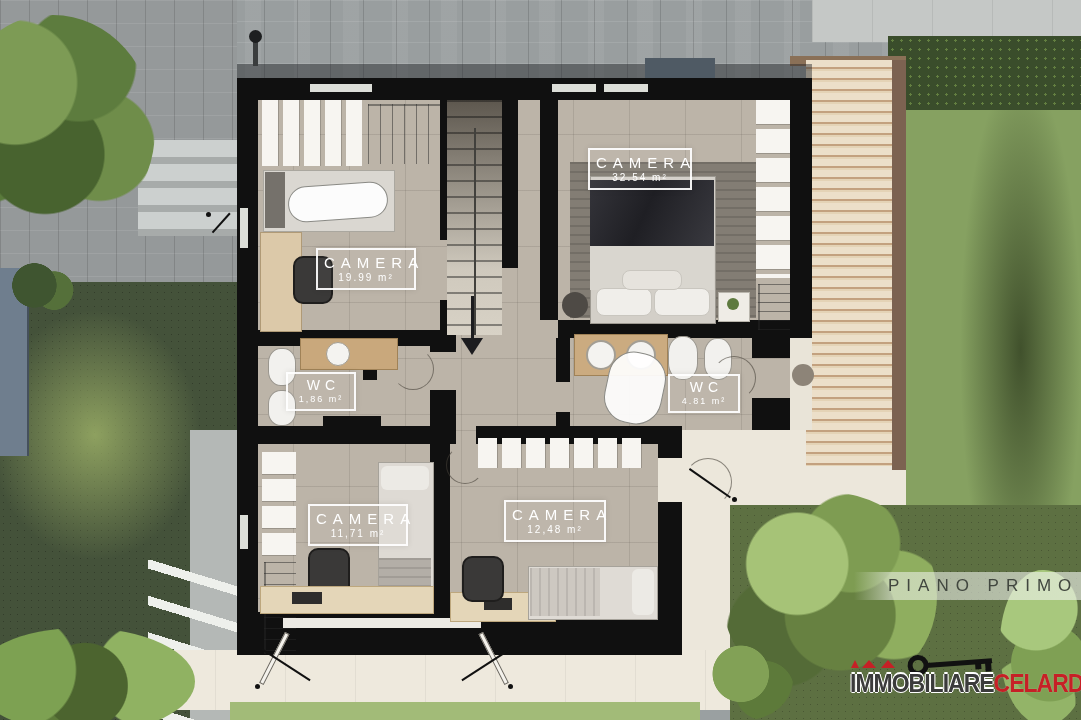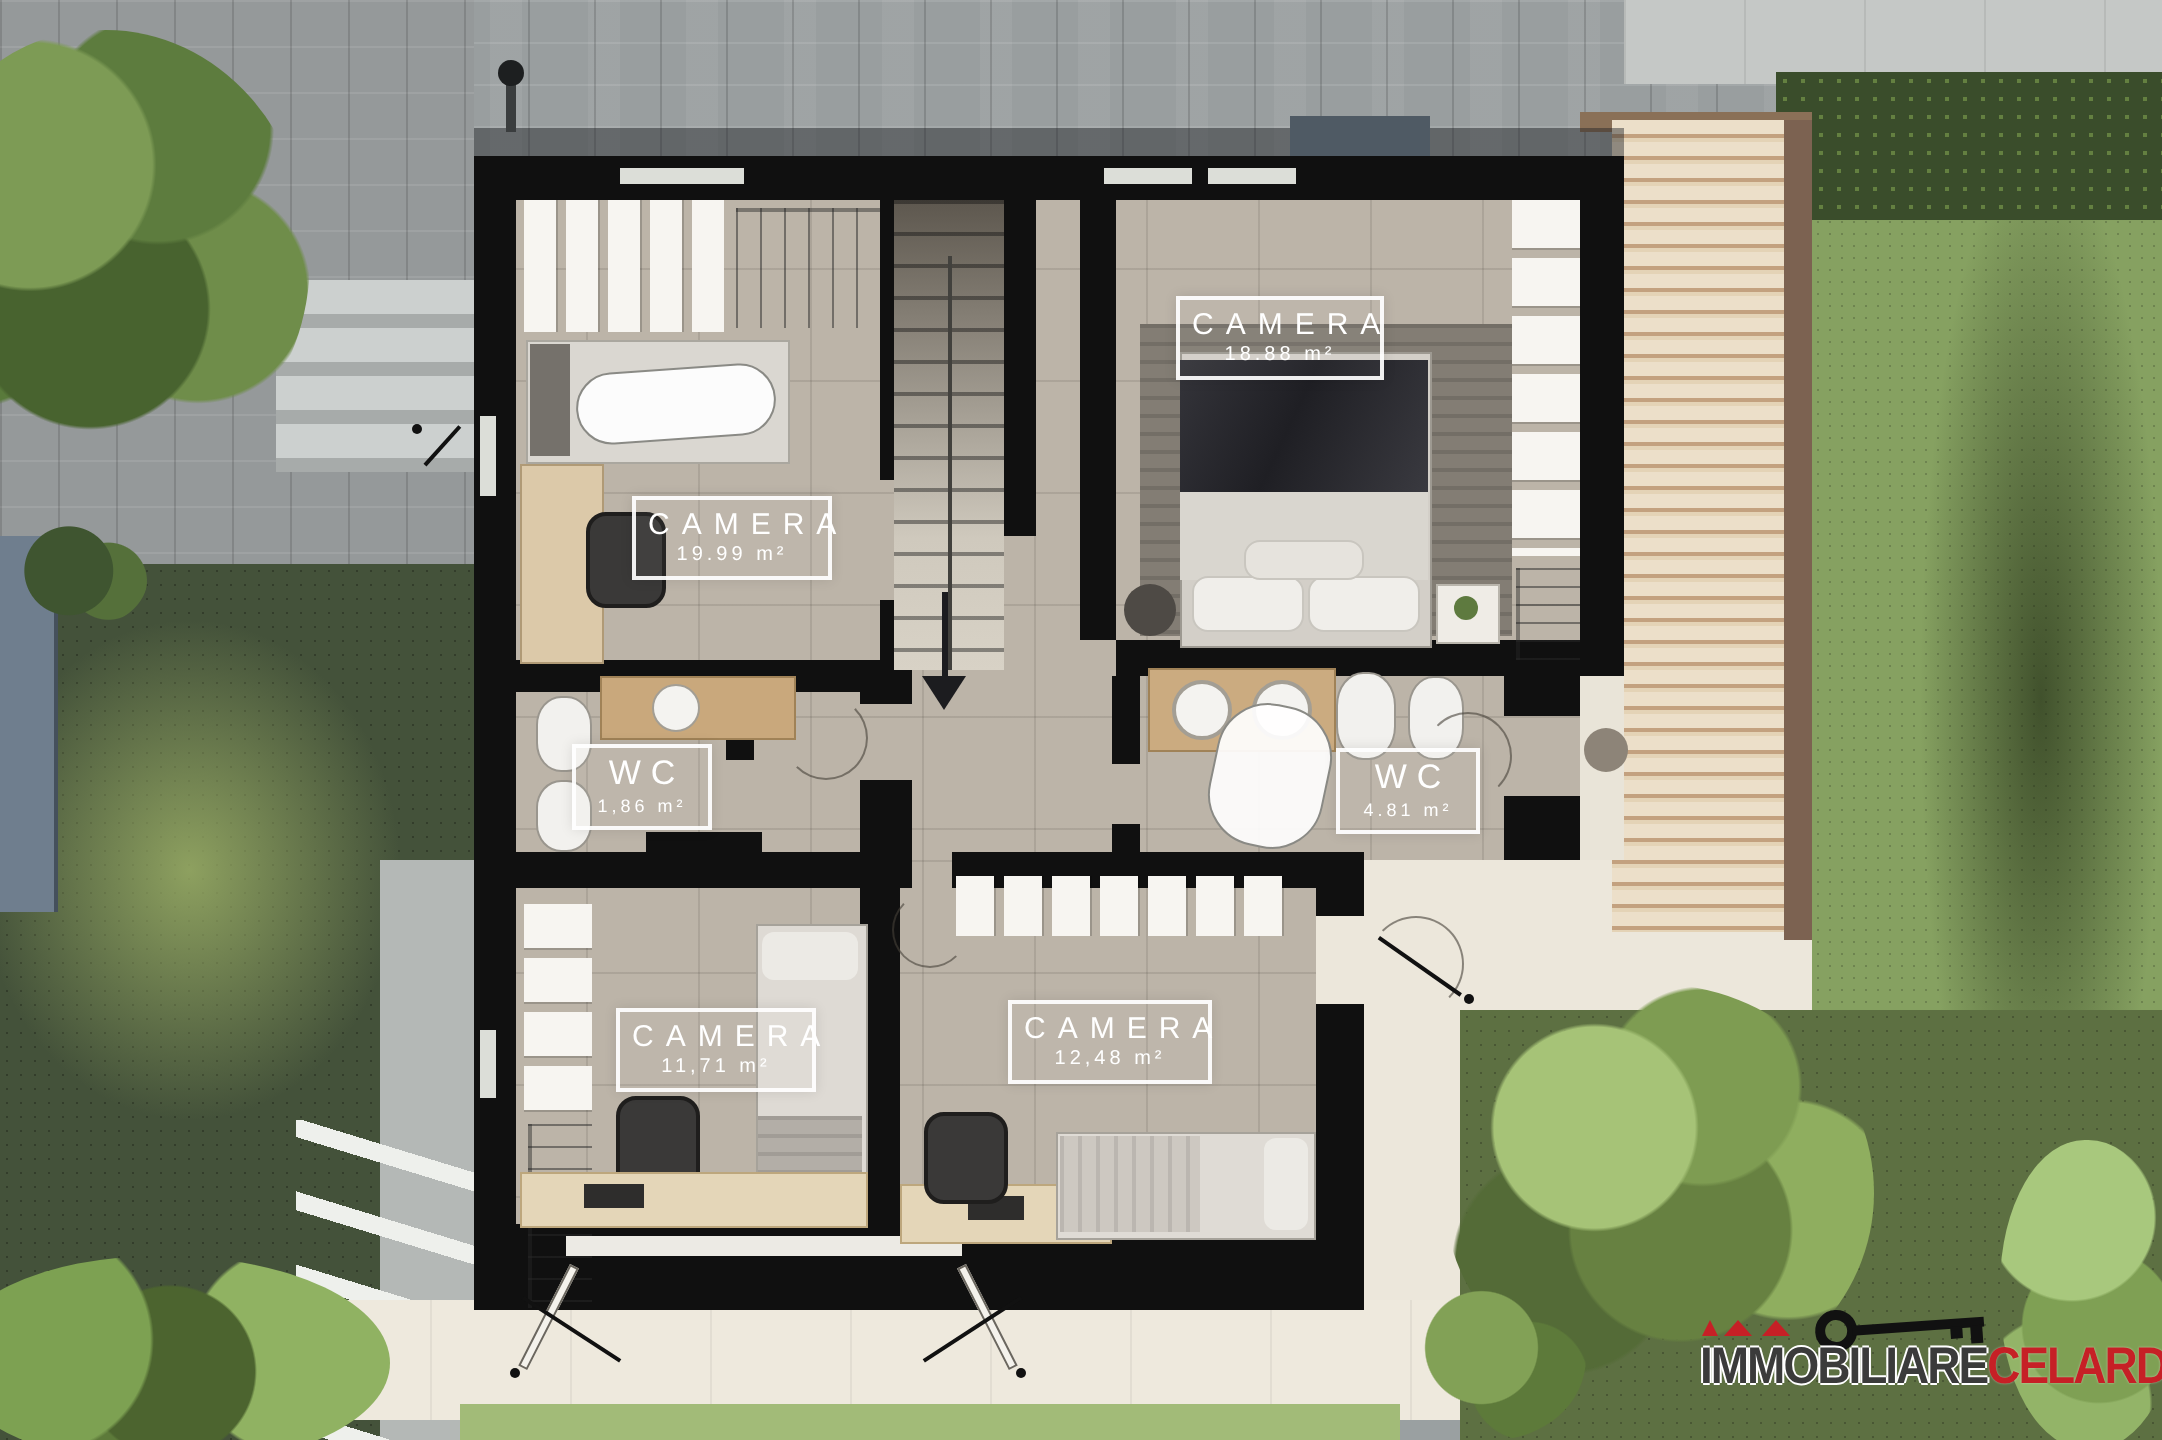--- a/index.html
+++ b/index.html
@@ -233,21 +233,21 @@
     radial-gradient(circle at 40% 25%,#a8c87d 0 32%,transparent 33%),
     radial-gradient(circle at 55% 60%,#7fa054 0 36%,transparent 37%),
     radial-gradient(circle at 35% 85%,#93b468 0 30%,transparent 31%);}
 
   
   .rlabel{border:2px solid rgba(255,255,255,.92);color:#fff;text-align:center;
     background:rgba(255,255,255,.04);box-shadow:0 0 6px rgba(0,0,0,.10);}
   .rlabel .rname{display:block;font-size:15px;letter-spacing:6px;text-indent:6px;
     padding-top:4px;font-weight:400;}
   .rlabel .rarea{display:block;font-size:10px;letter-spacing:2px;padding:1px 0 5px;}
-  .rlabel.small .rname{font-size:17px;letter-spacing:5px;text-indent:5px;padding-top:3px;}
+  .rlabel.small .rname{font-size:14px;letter-spacing:5px;text-indent:5px;padding-top:3px;}
   .rlabel.small .rarea{font-size:9px;}
   #label-nw{left:316px;top:248px;width:96px;}
   #label-ne{left:588px;top:148px;width:100px;}
   #label-wc1{left:286px;top:372px;width:66px;}
   #label-wc2{left:668px;top:374px;width:68px;}
   #label-sw{left:308px;top:504px;width:96px;}
   #label-s{left:504px;top:500px;width:98px;}
 
   
   #piano-band{left:854px;top:572px;width:227px;height:28px;line-height:28px;
@@ -414,39 +414,42 @@
   <div class="a canopy" id="tree-bottomright"></div>
   <div class="a canopy" id="bush-br2"></div>
   <div class="a canopy" id="bush-corner-br"></div>
 
   <div class="a rlabel" id="label-nw">
     <span class="rname">CAMERA</span>
     <span class="rarea">19.99 m²</span>
   </div>
   <div class="a rlabel" id="label-ne">
     <span class="rname">CAMERA</span>
-    <span class="rarea">18.88 m²</span>
+    <span class="rarea">32.54 m²</span>
   </div>
   <div class="a rlabel small" id="label-wc1">
     <span class="rname">WC</span>
     <span class="rarea">1,86 m²</span>
   </div>
   <div class="a rlabel small" id="label-wc2">
     <span class="rname">WC</span>
     <span class="rarea">4.81 m²</span>
   </div>
   <div class="a rlabel" id="label-sw">
     <span class="rname">CAMERA</span>
     <span class="rarea">11,71 m²</span>
   </div>
   <div class="a rlabel" id="label-s">
     <span class="rname">CAMERA</span>
     <span class="rarea">12,48 m²</span>
   </div>
 
+  <div class="a" id="piano-band">
+    <span>PIANO PRIMO</span>
+  </div>
 
   <div class="a" id="brand">
     <svg id="brand-key" width="95" height="26" viewBox="0 0 95 26">
       <circle cx="12" cy="13" r="8" fill="none" stroke="#111" stroke-width="5"></circle>
       <rect x="20" y="11" width="66" height="5" fill="#111"></rect>
       <rect x="79" y="15" width="6" height="9" fill="#111"></rect>
       <rect x="69" y="15" width="6" height="6" fill="#111"></rect>
     </svg>
     <div class="roof" id="roof-1"></div>
     <div class="roof" id="roof-2"></div>

